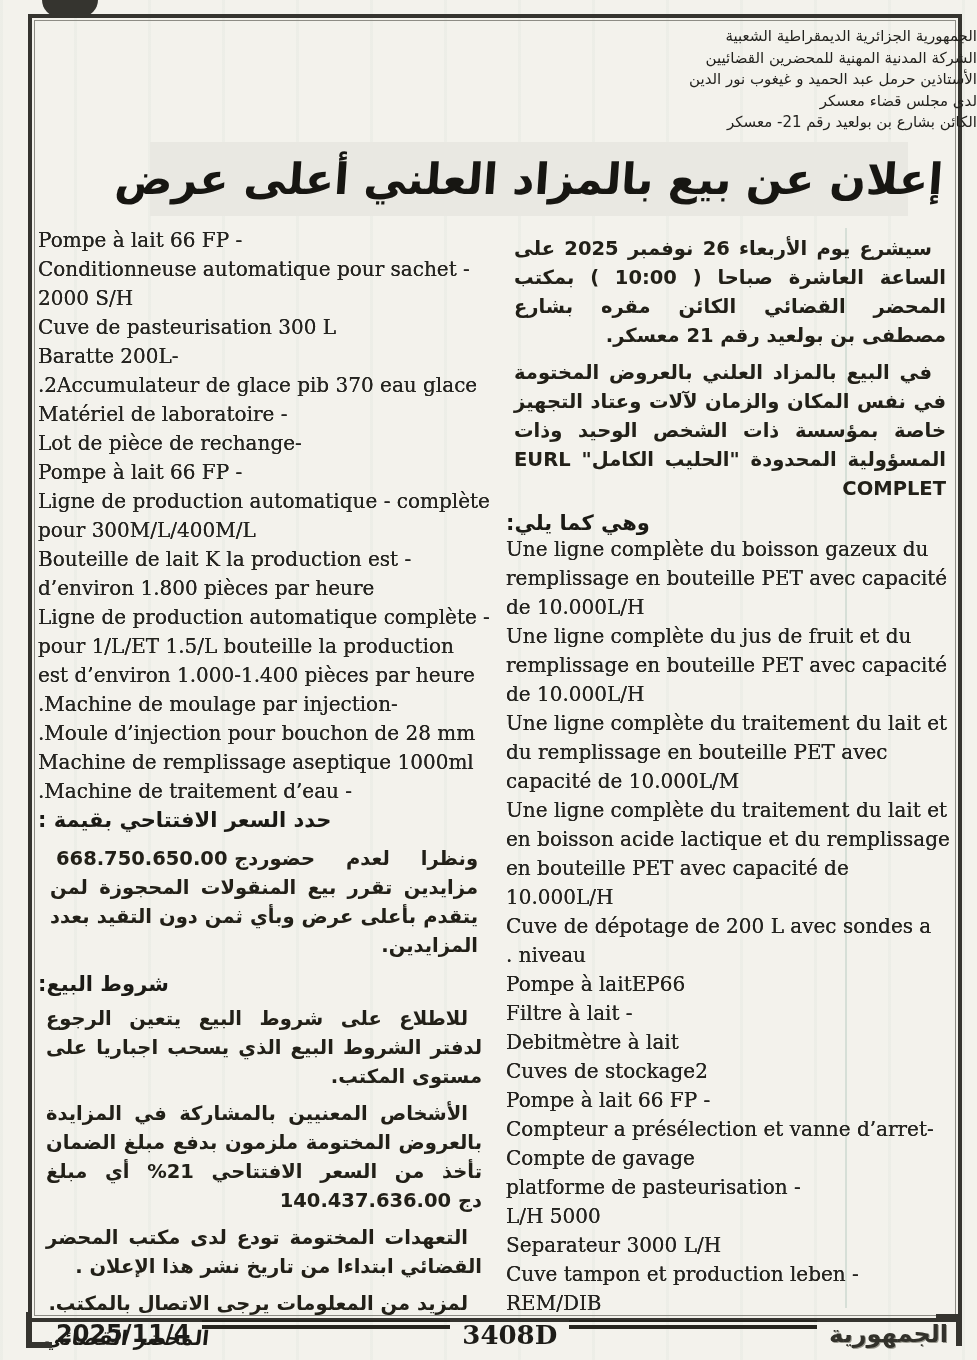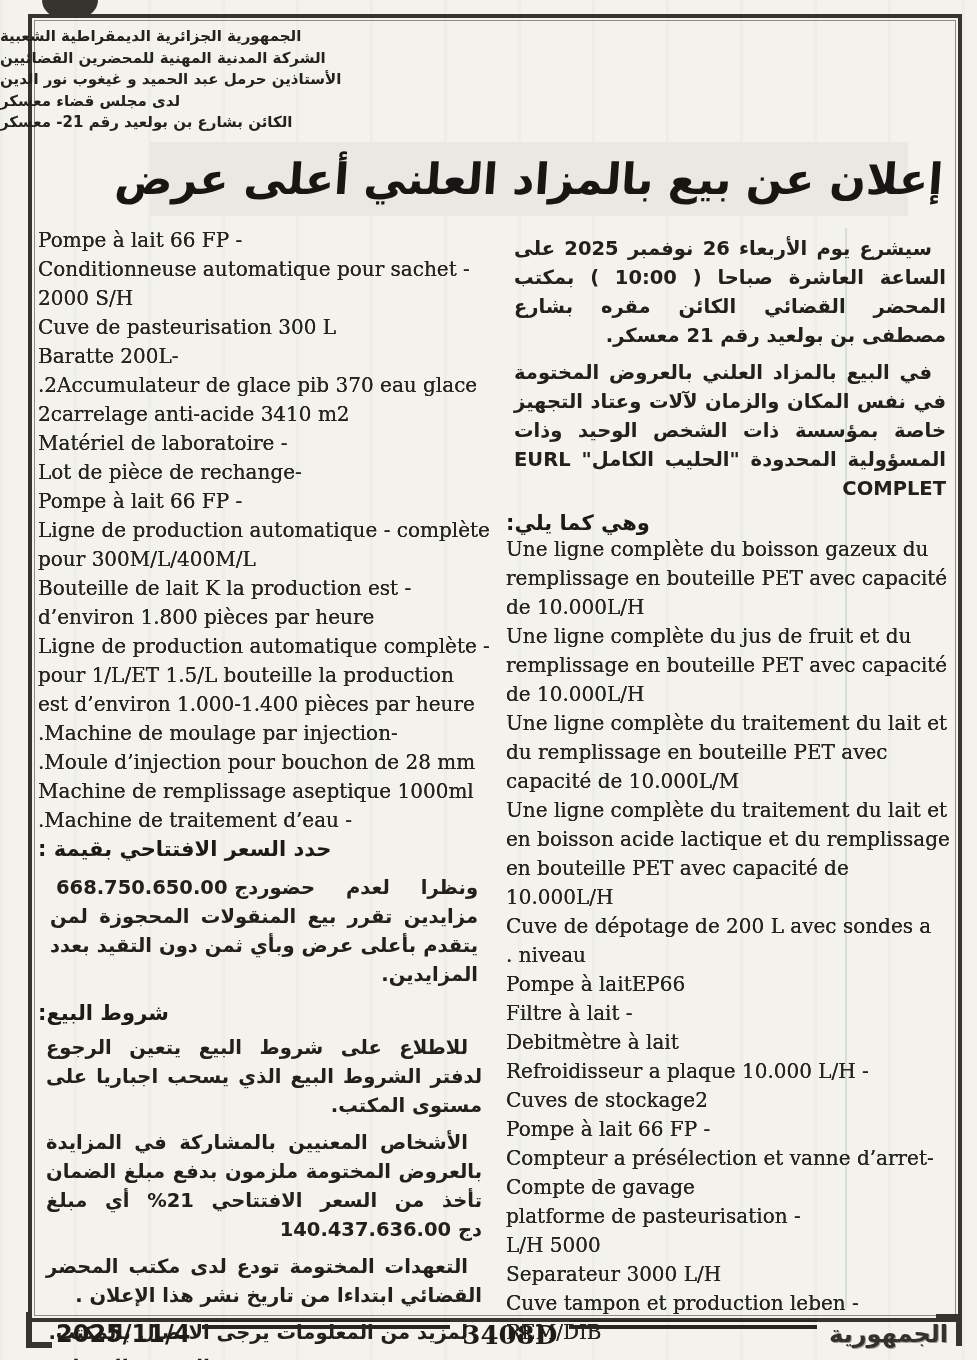--- a/index.html
+++ b/index.html
@@ -24,22 +24,22 @@
   }
   .scan-mark{
     position:absolute;left:42px;top:0;width:56px;height:17px;
     background:#35342f;border-radius:0 0 30px 30px;
   }
   .scan-streak{
     position:absolute;left:845px;top:228px;width:2px;height:1080px;
     background:rgba(150,180,165,0.30);
   }
   .masthead{
-    position:absolute;left:0;right:0;top:26px;text-align:left;
-    direction:rtl;font-weight:700;font-size:15px;line-height:21.5px;
+    position:absolute;left:0;right:0;top:26px;text-align:right;
+    direction:rtl;font-weight:400;font-size:15px;line-height:21.5px;
     color:#23221e;
   }
   .title-band{
     position:absolute;left:150px;top:142px;width:758px;height:74px;
     background:#e9e8e2;display:flex;align-items:center;justify-content:center;
   }
   .title-band .title{
     direction:rtl;font-size:43px;font-weight:900;color:#171612;
     transform:skewX(-4deg);letter-spacing:-1px;white-space:nowrap;
   }
@@ -124,21 +124,20 @@
 
   <div class="columns">
 
     <div class="col-left">
       <div>
           <p class="fr-line">Pompe à lait 66 FP -</p>
           <p class="fr-line">Conditionneuse automatique pour sachet - 2000 S/H</p>
           <p class="fr-line">Cuve de pasteurisation 300 L</p>
           <p class="fr-line">Baratte 200L-</p>
           <p class="fr-line">.2Accumulateur de glace pib 370  eau glace</p>
-          <p class="fr-line">2carrelage anti-acide 3410 m2</p>
           <p class="fr-line">Matériel de laboratoire -</p>
           <p class="fr-line">Lot de pièce de rechange-</p>
           <p class="fr-line">Pompe à lait 66 FP -</p>
           <p class="fr-line">Ligne de production automatique - complète pour 300M/L/400M/L</p>
           <p class="fr-line">Bouteille de lait K la production est - d’environ 1.800 pièces par heure</p>
           <p class="fr-line">Ligne de production automatique complète - pour 1/L/ET 1.5/L bouteille la production est d’environ 1.000-1.400 pièces par heure</p>
           <p class="fr-line">.Machine de moulage par injection-</p>
           <p class="fr-line">.Moule d’injection pour bouchon de 28 mm</p>
           <p class="fr-line">Machine de remplissage aseptique 1000ml</p>
           <p class="fr-line">.Machine de traitement d’eau -</p>
@@ -174,21 +173,20 @@
       <div>
           <p class="fr-line">Une ligne complète  du boisson gazeux du remplissage en bouteille PET avec capacité de 10.000L/H</p>
           <p class="fr-line">Une ligne complète du jus de fruit et du remplissage en bouteille PET avec capacité de 10.000L/H</p>
           <p class="fr-line">Une ligne complète  du traitement du lait et du remplissage en bouteille PET avec capacité de 10.000L/M</p>
           <p class="fr-line">Une ligne complète  du traitement du lait et en boisson acide lactique et du  remplissage en bouteille PET avec capacité de 10.000L/H</p>
           <p class="fr-line">Cuve de dépotage de 200 L avec sondes a</p>
           <p class="fr-line">. niveau</p>
           <p class="fr-line">Pompe à laitEP66</p>
           <p class="fr-line">Filtre à lait -</p>
           <p class="fr-line">Debitmètre à lait</p>
-          <p class="fr-line">Refroidisseur a plaque 10.000 L/H -</p>
           <p class="fr-line">Cuves de stockage2</p>
           <p class="fr-line">Pompe à lait 66 FP -</p>
           <p class="fr-line">Compteur a présélection et vanne d’arret-</p>
           <p class="fr-line">Compte de gavage</p>
           <p class="fr-line">platforme de pasteurisation -</p>
           <p class="fr-line">L/H 5000</p>
           <p class="fr-line">Separateur 3000 L/H</p>
           <p class="fr-line">Cuve tampon et production leben -</p>
           <p class="fr-line">REM/DIB</p>
         </div>

